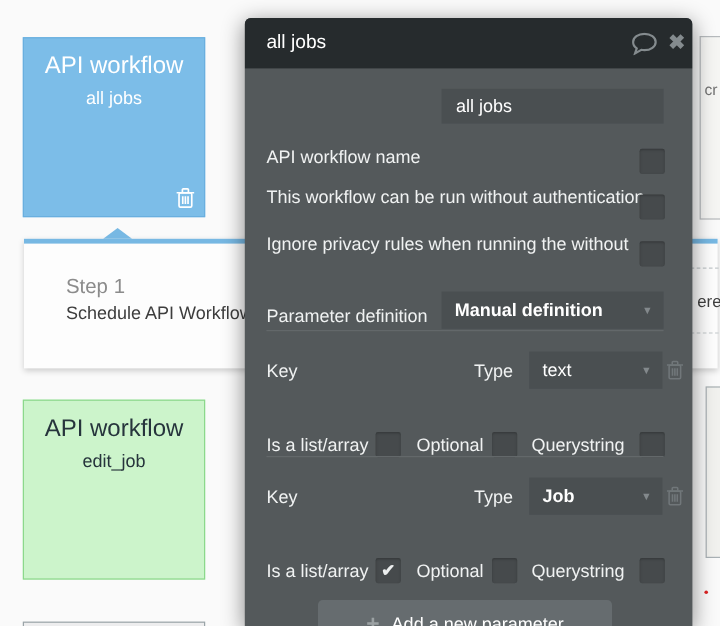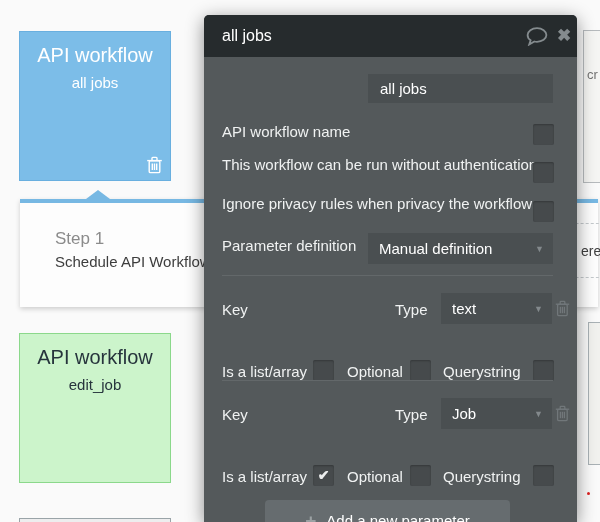--- a/index.html
+++ b/index.html
@@ -122,25 +122,25 @@
     <span class="lbl" style="left:18px;top:66px;margin-top:42px;">API workflow name</span>
     <div class="field vcenter" style="left:164px;top:59px;width:185px;height:29px;">
       <span class="val">all jobs</span>
     </div>
 
     <div class="cbox" style="left:329px;top:109px;"></div>
 
     <span class="lbl" style="left:18px;top:141px;">This workflow can be run without authentication</span>
     <div class="cbox" style="left:329px;top:147px;"></div>
 
-    <span class="lbl" style="left:18px;top:180px;">Ignore privacy rules when privacy the workflow</span>
+    <span class="lbl" style="left:18px;top:180px;">Ignore privacy rules when running the without</span>
     <div class="cbox" style="left:329px;top:186px;"></div>
 
-    <span class="lbl" style="left:18px;top:222px;">Parameter definition</span>
-    <div class="dropdown vcenter" style="left:164px;top:218px;width:185px;height:31px;">
+    <span class="lbl" style="left:18px;top:240px;">Parameter definition</span>
+    <div class="dropdown vcenter" style="left:164px;top:228px;width:185px;height:31px;font-weight:bold;">
       <span class="val">Manual definition</span>
       <span class="chev">▼</span>
     </div>
 
     <div class="divider" style="top:260px;"></div>
 
     <span class="lbl" style="left:18px;top:286px;">Key</span>
     <span class="lbl" style="left:191px;top:286px;">Type</span>
     <div class="dropdown vcenter" style="left:237px;top:278px;width:111px;height:31px;">
       <span class="val">text</span>
@@ -161,21 +161,21 @@
     <div class="cbox" style="left:109px;top:345px;"></div>
     <span class="lbl" style="left:143px;top:348px;">Optional</span>
     <div class="cbox" style="left:206px;top:345px;"></div>
     <span class="lbl" style="left:239px;top:348px;">Querystring</span>
     <div class="cbox" style="left:329px;top:345px;"></div>
 
     <div class="divider" style="top:365px;"></div>
 
     <span class="lbl" style="left:18px;top:391px;">Key</span>
     <span class="lbl" style="left:191px;top:391px;">Type</span>
-    <div class="dropdown vcenter" style="left:237px;top:383px;width:111px;height:31px;">
+    <div class="dropdown vcenter" style="left:237px;top:383px;width:111px;height:31px;font-weight:bold;">
       <span class="val">Job</span>
       <span class="chev">▼</span>
     </div>
     <svg class="dlg-trash" style="top:390px;" viewBox="0 0 15 17">
       <g fill="none" stroke="#71777a" stroke-width="1.3">
         <rect x="2.6" y="4.4" width="9.6" height="11.2" rx="1"></rect>
         <line x1="0.8" y1="4.2" x2="14.2" y2="4.2"></line>
         <path d="M5.2 4 V2 a0.7 0.7 0 0 1 0.7 -0.7 h3.2 a0.7 0.7 0 0 1 0.7 0.7 V4"></path>
         <line x1="5.4" y1="6.8" x2="5.4" y2="13.2"></line>
         <line x1="7.4" y1="6.8" x2="7.4" y2="13.2"></line>

